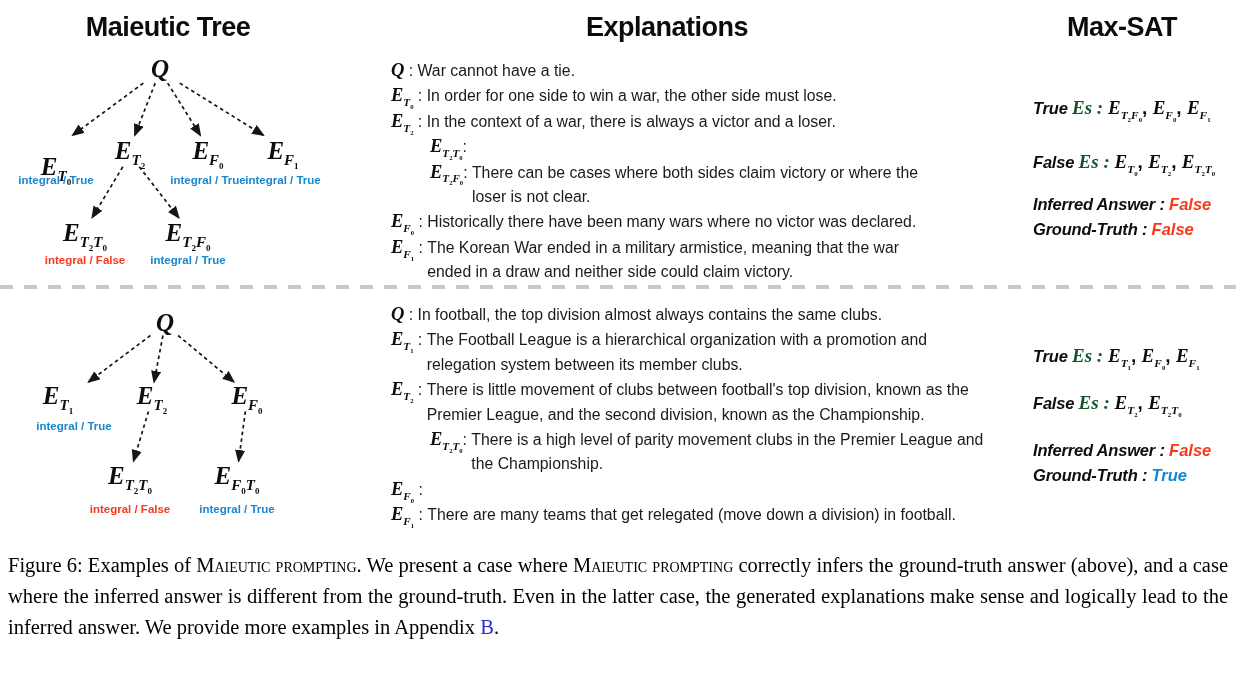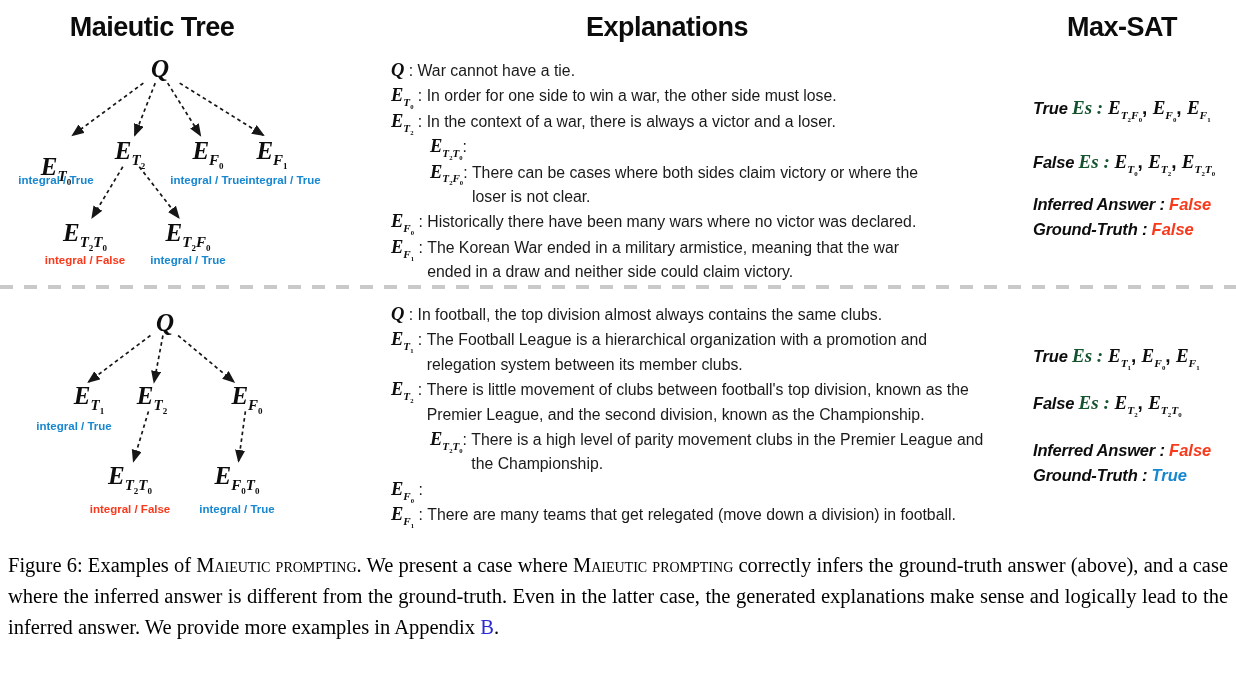--- a/index.html
+++ b/index.html
@@ -32,21 +32,21 @@
   .caption{position:absolute;left:8px;top:550px;width:1220px;margin:0;
     font-family:"Liberation Serif","DejaVu Serif",serif;font-size:20.5px;line-height:31px;color:#000;
     text-align:justify;}
   .sc{font-variant:small-caps;}
   .cap-link{text-decoration:none;cursor:pointer;}
 </style>
 </head>
 <body>
 
 <div class="figure">
-  <div class="col-header" style="left:152px">Maieutic Tree</div>
+  <div class="col-header" style="left:168px">Maieutic Tree</div>
   <div class="col-header" style="left:667px">Explanations</div>
   <div class="col-header" style="left:1122px">Max-SAT</div>
 
   <svg id="edges" viewBox="0 0 1236 544">
     <defs>
       <marker id="arr" markerWidth="9" markerHeight="8" refX="6.5" refY="3" orient="auto">
         <path d="M0,0 L7.5,3 L0,6 z" fill="#161616"></path>
       </marker>
     </defs>
     <g id="edge-group">
@@ -64,28 +64,28 @@
       </g>
   </svg>
 
   <div id="tree-nodes">
       <div class="node" style="left: 160px; top: 68px;"><span class="math"><span>Q</span></span></div>
       <div class="node" style="left: 56px; top: 168px;"><span class="math"><span>E</span><sub><span>T</span><sub><span class="mn">0</span></sub></sub></span></div>
       <div class="status" style="left: 56px; top: 180px; color: rgb(23, 135, 208);">integral / True</div>
       <div class="node" style="left: 130px; top: 152px;"><span class="math"><span>E</span><sub><span>T</span><sub><span class="mn">2</span></sub></sub></span></div>
       <div class="node" style="left: 208px; top: 152px;"><span class="math"><span>E</span><sub><span>F</span><sub><span class="mn">0</span></sub></sub></span></div>
       <div class="status" style="left: 208px; top: 180px; color: rgb(23, 135, 208);">integral / True</div>
-      <div class="node" style="left: 272px; top: 152px;"><span class="math"><span>E</span><sub><span>F</span><sub><span class="mn">1</span></sub></sub></span></div>
+      <div class="node" style="left: 283px; top: 152px;"><span class="math"><span>E</span><sub><span>F</span><sub><span class="mn">1</span></sub></sub></span></div>
       <div class="status" style="left: 283px; top: 180px; color: rgb(23, 135, 208);">integral / True</div>
       <div class="node" style="left: 85px; top: 234px;"><span class="math"><span>E</span><sub><span>T</span><sub><span class="mn">2</span></sub><span>T</span><sub><span class="mn">0</span></sub></sub></span></div>
       <div class="status" style="left: 85px; top: 260px; color: rgb(248, 57, 28);">integral / False</div>
       <div class="node" style="left: 188px; top: 234px;"><span class="math"><span>E</span><sub><span>T</span><sub><span class="mn">2</span></sub><span>F</span><sub><span class="mn">0</span></sub></sub></span></div>
       <div class="status" style="left: 188px; top: 260px; color: rgb(23, 135, 208);">integral / True</div>
       <div class="node" style="left: 165px; top: 322px;"><span class="math"><span>Q</span></span></div>
-      <div class="node" style="left: 89px; top: 397px;"><span class="math"><span>E</span><sub><span>T</span><sub><span class="mn">1</span></sub></sub></span></div>
+      <div class="node" style="left: 58px; top: 397px;"><span class="math"><span>E</span><sub><span>T</span><sub><span class="mn">1</span></sub></sub></span></div>
       <div class="status" style="left: 74px; top: 426px; color: rgb(23, 135, 208);">integral / True</div>
       <div class="node" style="left: 152px; top: 397px;"><span class="math"><span>E</span><sub><span>T</span><sub><span class="mn">2</span></sub></sub></span></div>
       <div class="node" style="left: 247px; top: 397px;"><span class="math"><span>E</span><sub><span>F</span><sub><span class="mn">0</span></sub></sub></span></div>
       <div class="node" style="left: 130px; top: 477px;"><span class="math"><span>E</span><sub><span>T</span><sub><span class="mn">2</span></sub><span>T</span><sub><span class="mn">0</span></sub></sub></span></div>
       <div class="status" style="left: 130px; top: 509px; color: rgb(248, 57, 28);">integral / False</div>
       <div class="node" style="left: 237px; top: 477px;"><span class="math"><span>E</span><sub><span>F</span><sub><span class="mn">0</span></sub><span>T</span><sub><span class="mn">0</span></sub></sub></span></div>
       <div class="status" style="left: 237px; top: 509px; color: rgb(23, 135, 208);">integral / True</div>
     </div>
 
   <div class="divider"></div>

